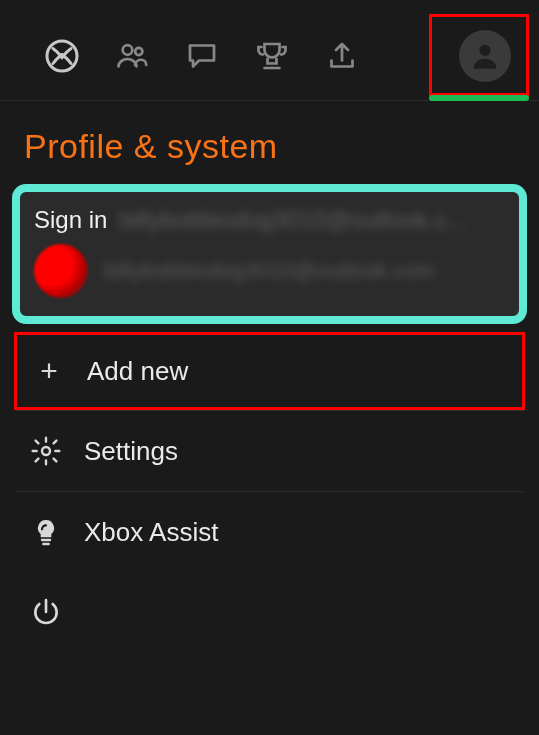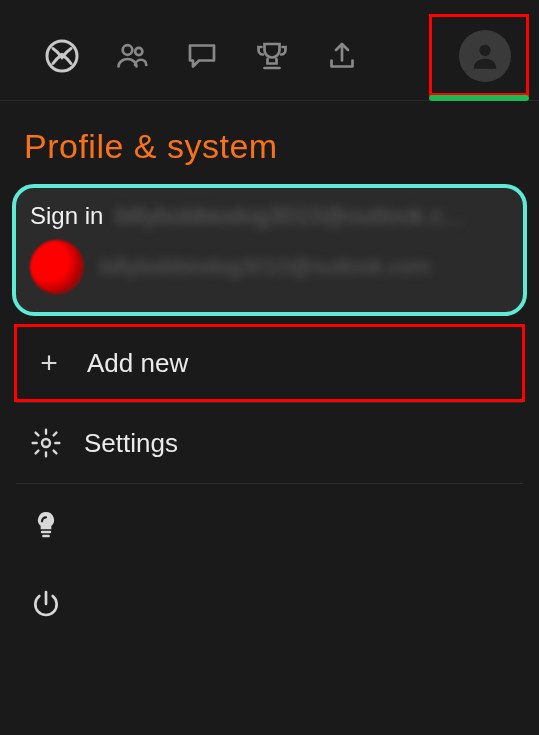--- a/index.html
+++ b/index.html
@@ -59,22 +59,22 @@
     }
     .page-title {
       font-size: 34px;
       font-weight: 400;
       letter-spacing: 0.5px;
       padding: 26px 24px 14px 24px;
       color: #f97316;
     }
     .account-card {
       margin: 4px 12px 8px 12px;
-      border: 4px solid #5eead4;
-      border-radius: 22px;
+      border: 8px solid #5eead4;
+      border-radius: 14px;
       background: #2b2b2b;
       padding: 14px 14px 18px 14px;
     }
     .account-signin-row {
       display: flex;
       align-items: center;
       gap: 12px;
       margin-bottom: 10px;
     }
     .account-signin-label {
@@ -229,20 +229,21 @@
   <div class="menu-divider"></div>
 
   <div class="menu-item">
     <span class="menu-icon">
       <svg viewBox="0 0 24 24">
           <path d="M12 3a6 6 0 0 0-4 10.5V16h8v-2.5A6 6 0 0 0 12 3z" fill="currentColor"></path>
           <path d="M9 18h6M10 21h4" stroke="currentColor" stroke-width="1.8" stroke-linecap="round"></path>
           <path d="M12 7a3 3 0 0 0-3 3" fill="none" stroke="#1a1a1a" stroke-width="1.6" stroke-linecap="round"></path>
         </svg>
     </span>
+    <span>Xbox Assist</span>
   </div>
 
   <div class="menu-item">
     <span class="menu-icon">
       <svg viewBox="0 0 24 24">
           <path d="M12 3v9" stroke="currentColor" stroke-width="2" stroke-linecap="round"></path>
           <path d="M7 6a8 8 0 1 0 10 0" fill="none" stroke="currentColor" stroke-width="2" stroke-linecap="round"></path>
         </svg>
     </span>
   </div>

